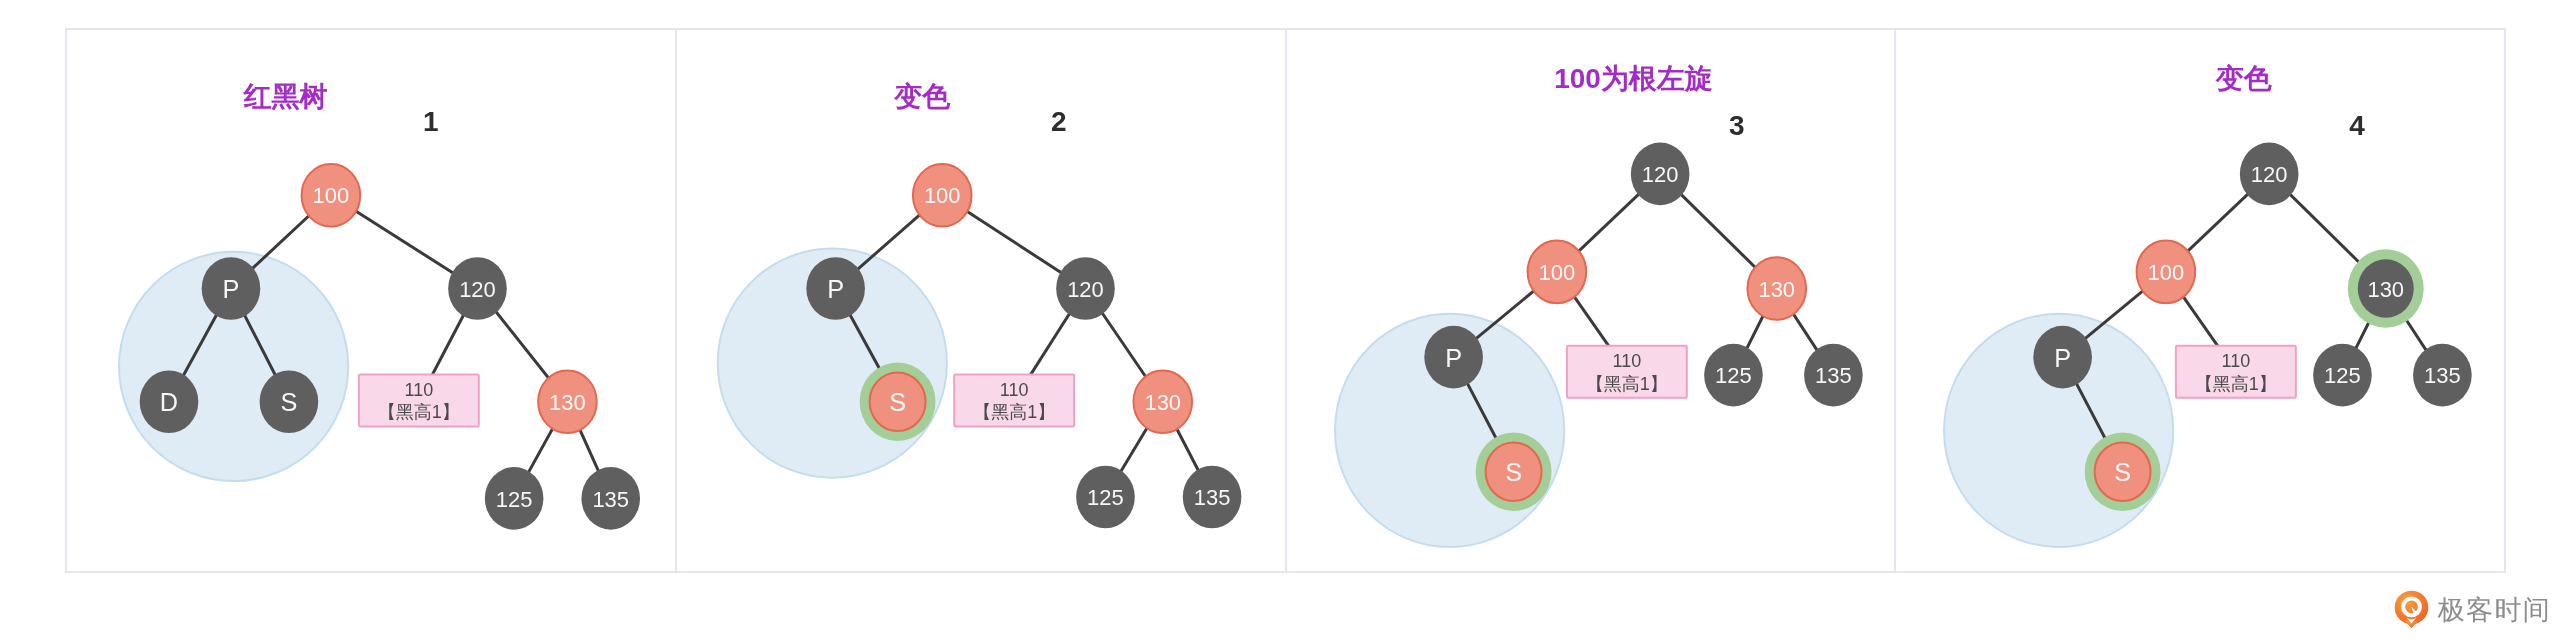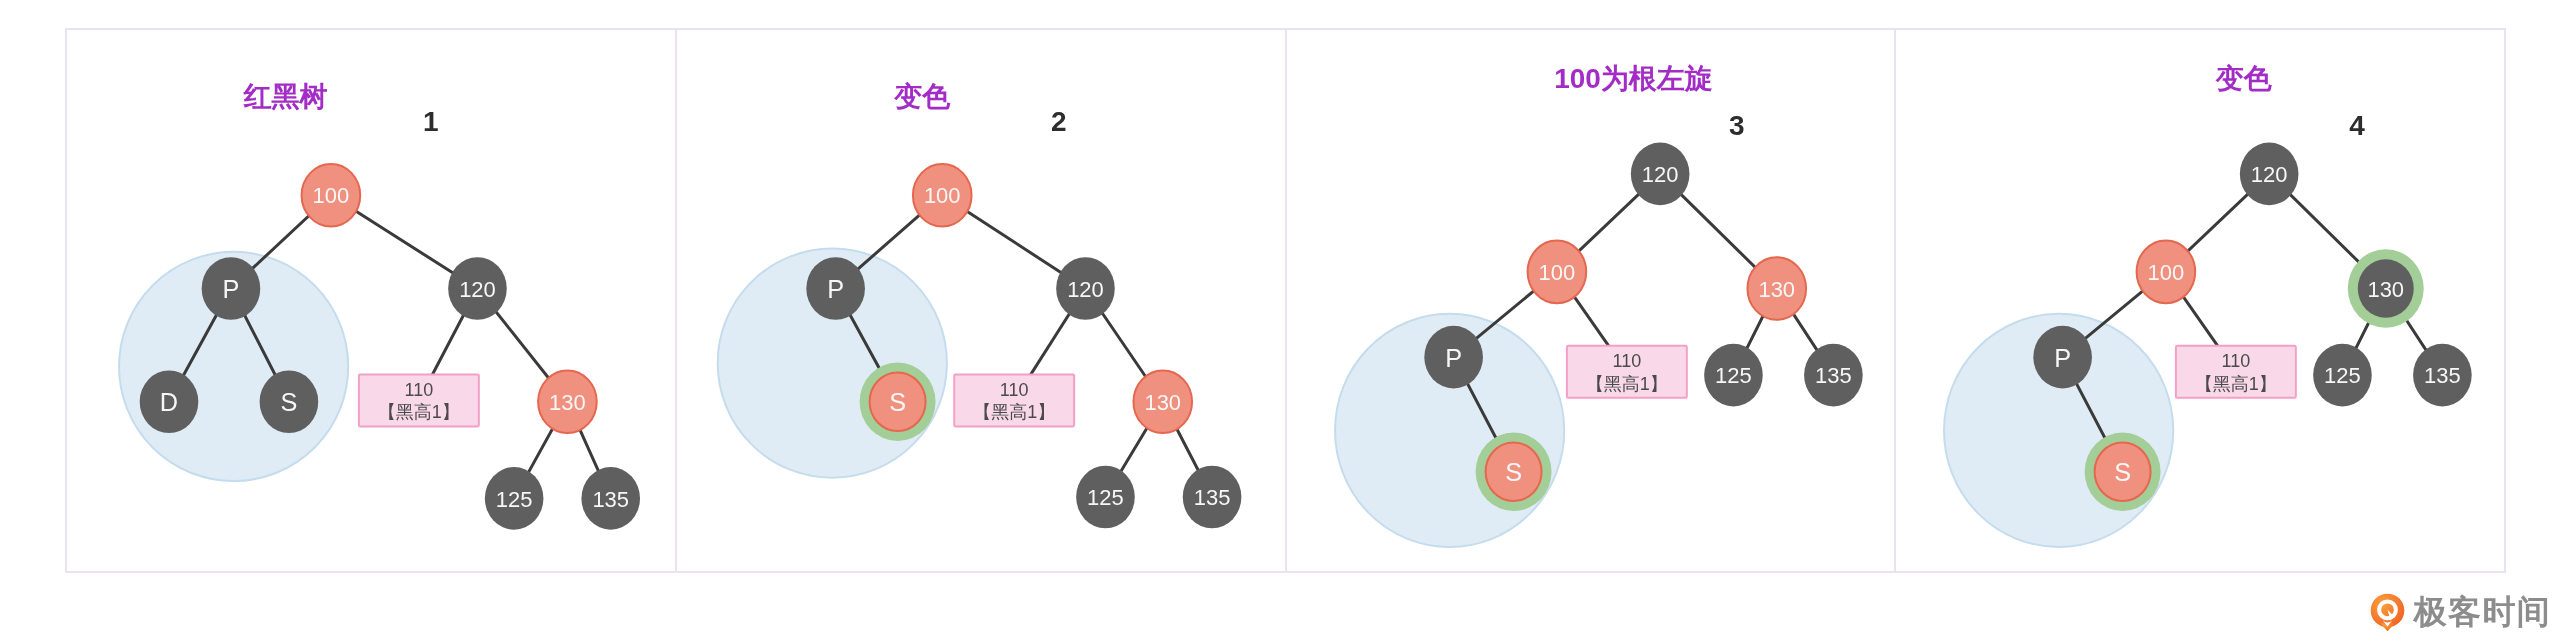--- a/index.html
+++ b/index.html
@@ -21,21 +21,21 @@
   }
   .panel { flex: 1 1 0; position: relative; }
   .panel + .panel { border-left: 2px solid #e9e3ef; }
   .panel svg { display: block; width: 100%; height: 100%; }
   #logo {
     position: absolute;
     right: 25px; top: 590px;
     display: flex; align-items: center; gap: 6.7px;
   }
   #logo .logo-text {
-    font-size: 33px; font-weight: bold; color: #8c8c8c;
+    font-size: 27px; font-weight: normal; color: #8c8c8c;
     letter-spacing: 1.3px;
   }
 </style>
 </head>
 <body>
 
 <div id="panels">
     <div class="panel">
       <svg viewBox="0 0 912 812" preserveAspectRatio="xMidYMid meet">
         <ellipse cx="250" cy="505" rx="172" ry="172" fill="#e0ecf5" stroke="#c5dcec" stroke-width="3"></ellipse>

